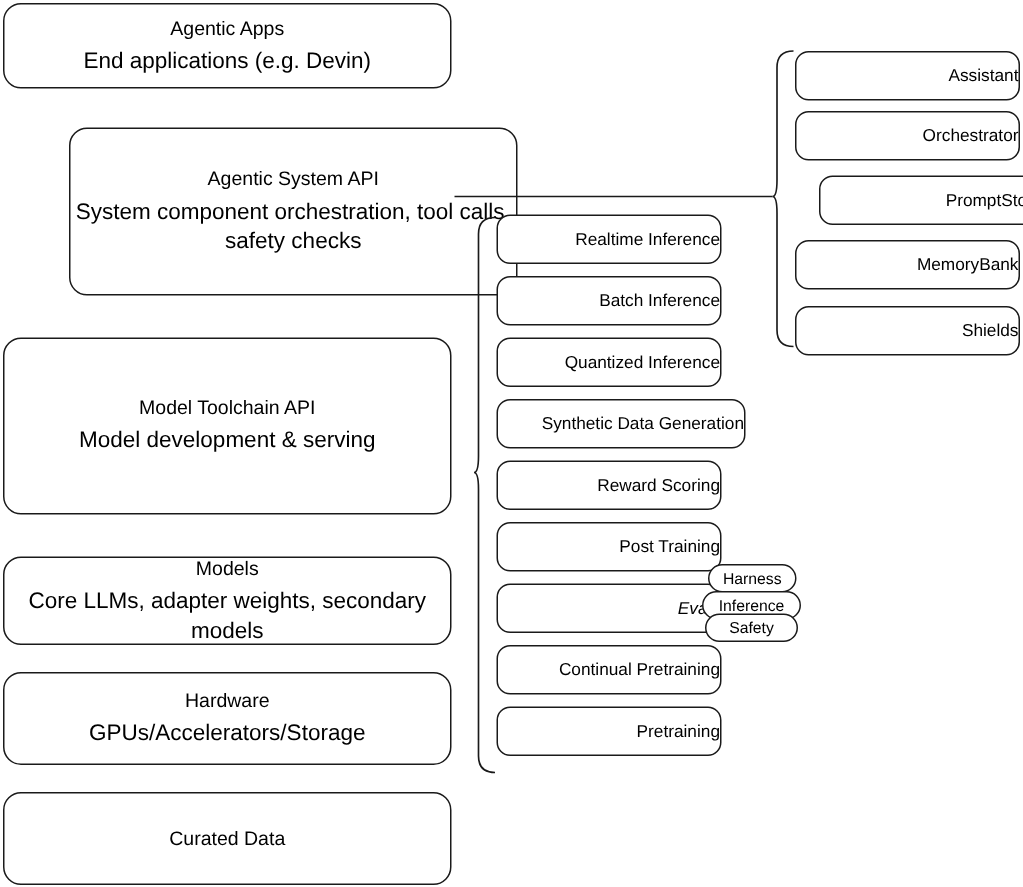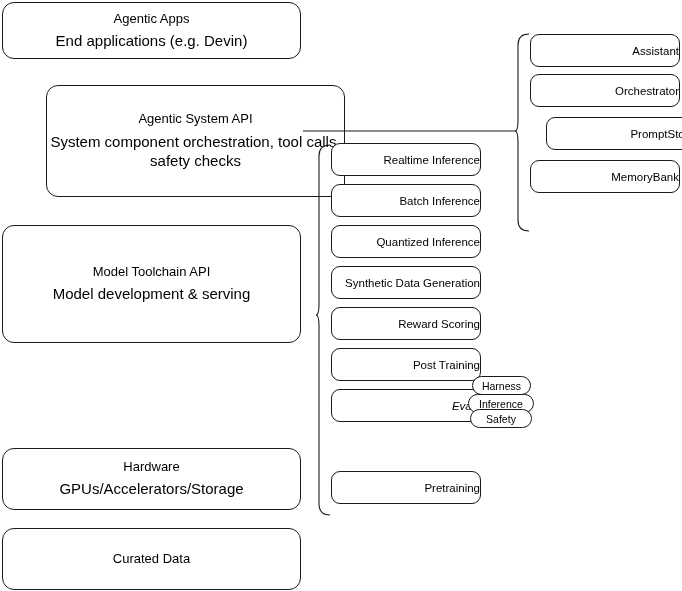--- a/index.html
+++ b/index.html
@@ -101,20 +101,24 @@
   <div class="layer-box" style="left:2px; top:85px; width:299px; height:112px;margin-left:44px;">
     <div class="layer-title">Agentic System API</div>
     <div class="layer-sub">System component orchestration, tool calls, safety checks</div>
   </div>
 
   <div class="layer-box" style="left:2px; top:225px; width:299px; height:118px;">
     <div class="layer-title">Model Toolchain API</div>
     <div class="layer-sub">Model development &amp; serving</div>
   </div>
 
+  <div class="layer-box" style="left:2px; top:371px; width:299px; height:59px;">
+    <div class="layer-title">Models</div>
+    <div class="layer-sub">Core LLMs, adapter weights, secondary models</div>
+  </div>
 
   <div class="layer-box" style="left:2px; top:448px; width:299px; height:62px;">
     <div class="layer-title">Hardware</div>
     <div class="layer-sub">GPUs/Accelerators/Storage</div>
   </div>
 
   <div class="layer-box" style="left:2px; top:528px; width:299px; height:62px;">
     <div class="layer-title">Curated Data</div>
   </div>
 
@@ -141,32 +145,35 @@
 
   <div class="pill" style="left:331px; top:143px; width:150px; height:33px;">
     <span>Realtime Inference</span>
   </div>
   <div class="pill" style="left:331px; top:184px; width:150px; height:33px;">
     <span>Batch Inference</span>
   </div>
   <div class="pill" style="left:331px; top:225px; width:150px; height:33px;">
     <span>Quantized Inference</span>
   </div>
-  <div class="pill" style="left:331px; top:266px; width:150px; height:33px;">
+  <div class="pill" style="left:331px; top:266px; width:166px; height:33px;">
     <span>Synthetic Data Generation</span>
   </div>
   <div class="pill" style="left:331px; top:307px; width:150px; height:33px;">
     <span>Reward Scoring</span>
   </div>
   <div class="pill" style="left:331px; top:348px; width:150px; height:33px;">
     <span>Post Training</span>
   </div>
   <div class="pill" style="left:331px; top:389px; width:150px; height:33px;font-style:italic;">
     <span>Evals</span>
   </div>
+  <div class="pill" style="left:331px; top:430px; width:150px; height:33px;">
+    <span>Continual Pretraining</span>
+  </div>
   <div class="pill" style="left:331px; top:471px; width:150px; height:33px;">
     <span>Pretraining</span>
   </div>
 
   <div class="mini-pill" style="left:472px; top:376px; width:59px; height:19px;">
     <span>Harness</span>
   </div>
   <div class="mini-pill" style="left:468px; top:394px; width:66px; height:19px;">
     <span>Inference</span>
   </div>
@@ -179,14 +186,17 @@
   </div>
   <div class="pill" style="left:530px; top:74px; width:150px; height:33px;">
     <span>Orchestrator</span>
   </div>
   <div class="pill" style="left:530px; top:117px; width:150px; height:33px;margin-left:16px;">
     <span>PromptStore</span>
   </div>
   <div class="pill" style="left:530px; top:160px; width:150px; height:33px;">
     <span>MemoryBank</span>
   </div>
+  <div class="pill" style="left:530px; top:204px; width:150px; height:33px;">
+    <span>Shields</span>
+  </div>
 
 </div>
 
 </body></html>

